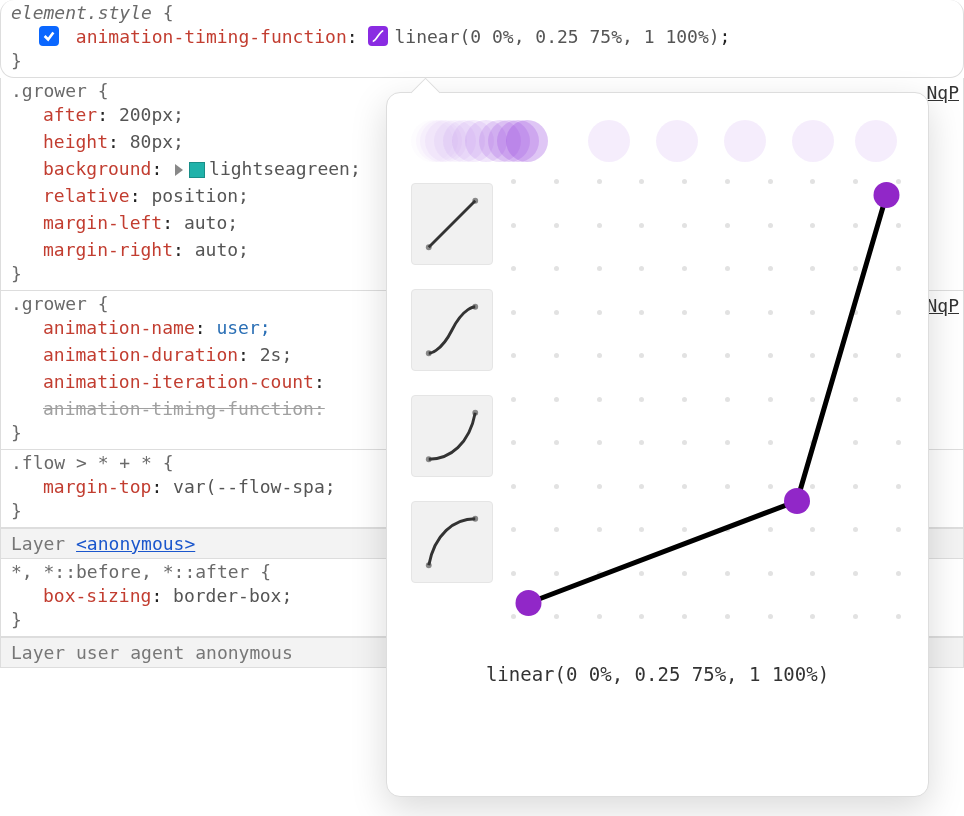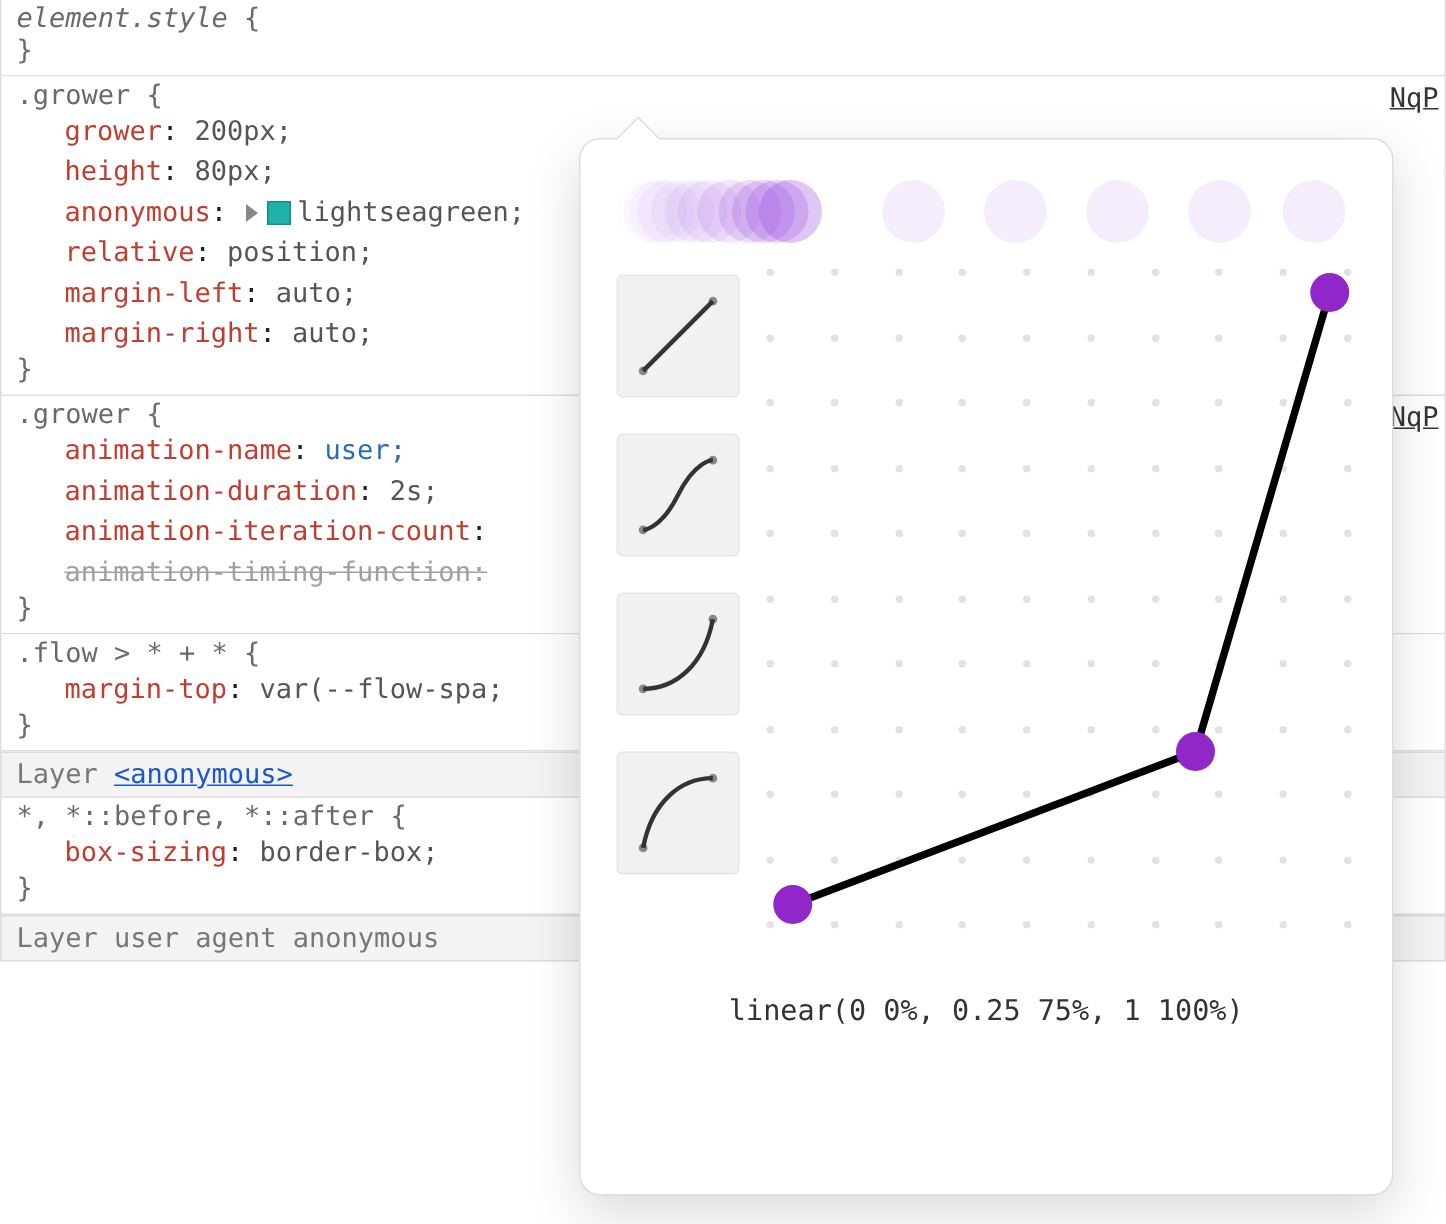--- a/index.html
+++ b/index.html
@@ -22,20 +22,21 @@
     }
     .rule-block {
       border: 1px solid #ddd;
       border-top: none;
       padding: 2px 10px 6px 10px;
       position: relative;
       background: #fff;
     }
     .rule-block:first-child {
       border-top: none;
+      border-radius: 14px;
     }
     .selector {
       color: #6a6a6a;
     }
     .brace {
       color: #6a6a6a;
     }
     .prop-line {
       padding-left: 32px;
       line-height: 1.5;
@@ -241,31 +242,44 @@
     }
   </style>
 </head>
 <body>
 
 <div class="rules-panel">
 
   <div class="rule-block">
     <span class="selector italic">element.style</span>
     <span class="brace"> {</span>
+    <div class="prop-line">
+      <span class="checkbox">
+        <svg viewBox="0 0 16 16">
+            <path d="M3 8 L7 12 L13 4"></path>
+          </svg>
+      </span>
+      <span class="prop-name">animation-timing-function</span><span class="colon">: </span>
+      <span class="swatch-easing">
+        <svg viewBox="0 0 16 16">
+            <path d="M2 14 C6 14 10 2 14 2"></path>
+          </svg>
+      </span><span class="prop-value">linear(0 0%, 0.25 75%, 1 100%)</span><span class="colon">;</span>
+    </div>
     <div class="brace">}</div>
   </div>
 
   <div class="rule-block">
     <span class="src-link">NqP</span>
     <span class="selector">.grower</span>
     <span class="brace"> {</span>
     <div id="r1-props">
-        <div class="prop-line"><span class="prop-name">grower</span><span class="colon">: </span><span class="prop-value">200px;</span></div>
+        <div class="prop-line"><span class="prop-name">after</span><span class="colon">: </span><span class="prop-value">200px;</span></div>
         <div class="prop-line"><span class="prop-name">height</span><span class="colon">: </span><span class="prop-value">80px;</span></div>
-        <div class="prop-line"><span class="prop-name">anonymous</span><span class="colon">: </span><span class="disclosure"></span><span class="swatch-color" style="background: rgb(32, 178, 170);"></span><span class="prop-value">lightseagreen;</span></div>
+        <div class="prop-line"><span class="prop-name">background</span><span class="colon">: </span><span class="disclosure"></span><span class="swatch-color" style="background: rgb(32, 178, 170);"></span><span class="prop-value">lightseagreen;</span></div>
         <div class="prop-line"><span class="prop-name">relative</span><span class="colon">: </span><span class="prop-value">position;</span></div>
         <div class="prop-line"><span class="prop-name">margin-left</span><span class="colon">: </span><span class="prop-value">auto;</span></div>
         <div class="prop-line"><span class="prop-name">margin-right</span><span class="colon">: </span><span class="prop-value">auto;</span></div>
       </div>
     <div class="brace">}</div>
   </div>
 
   <div class="rule-block">
     <span class="src-link">NqP</span>
     <span class="selector">.grower</span>

